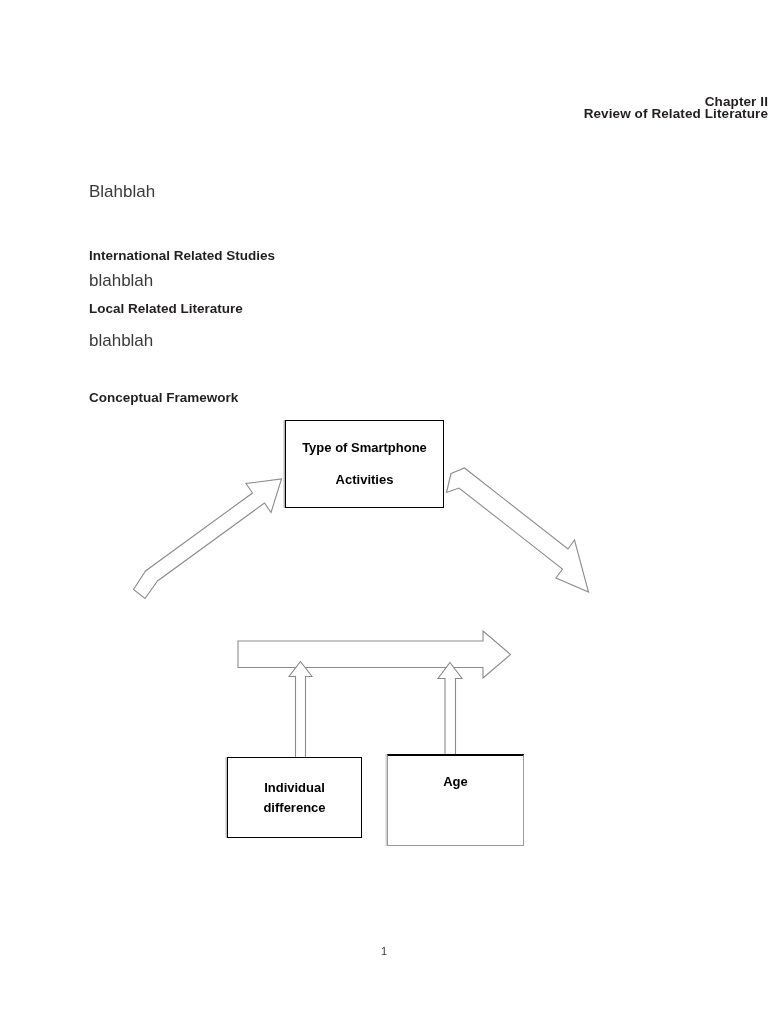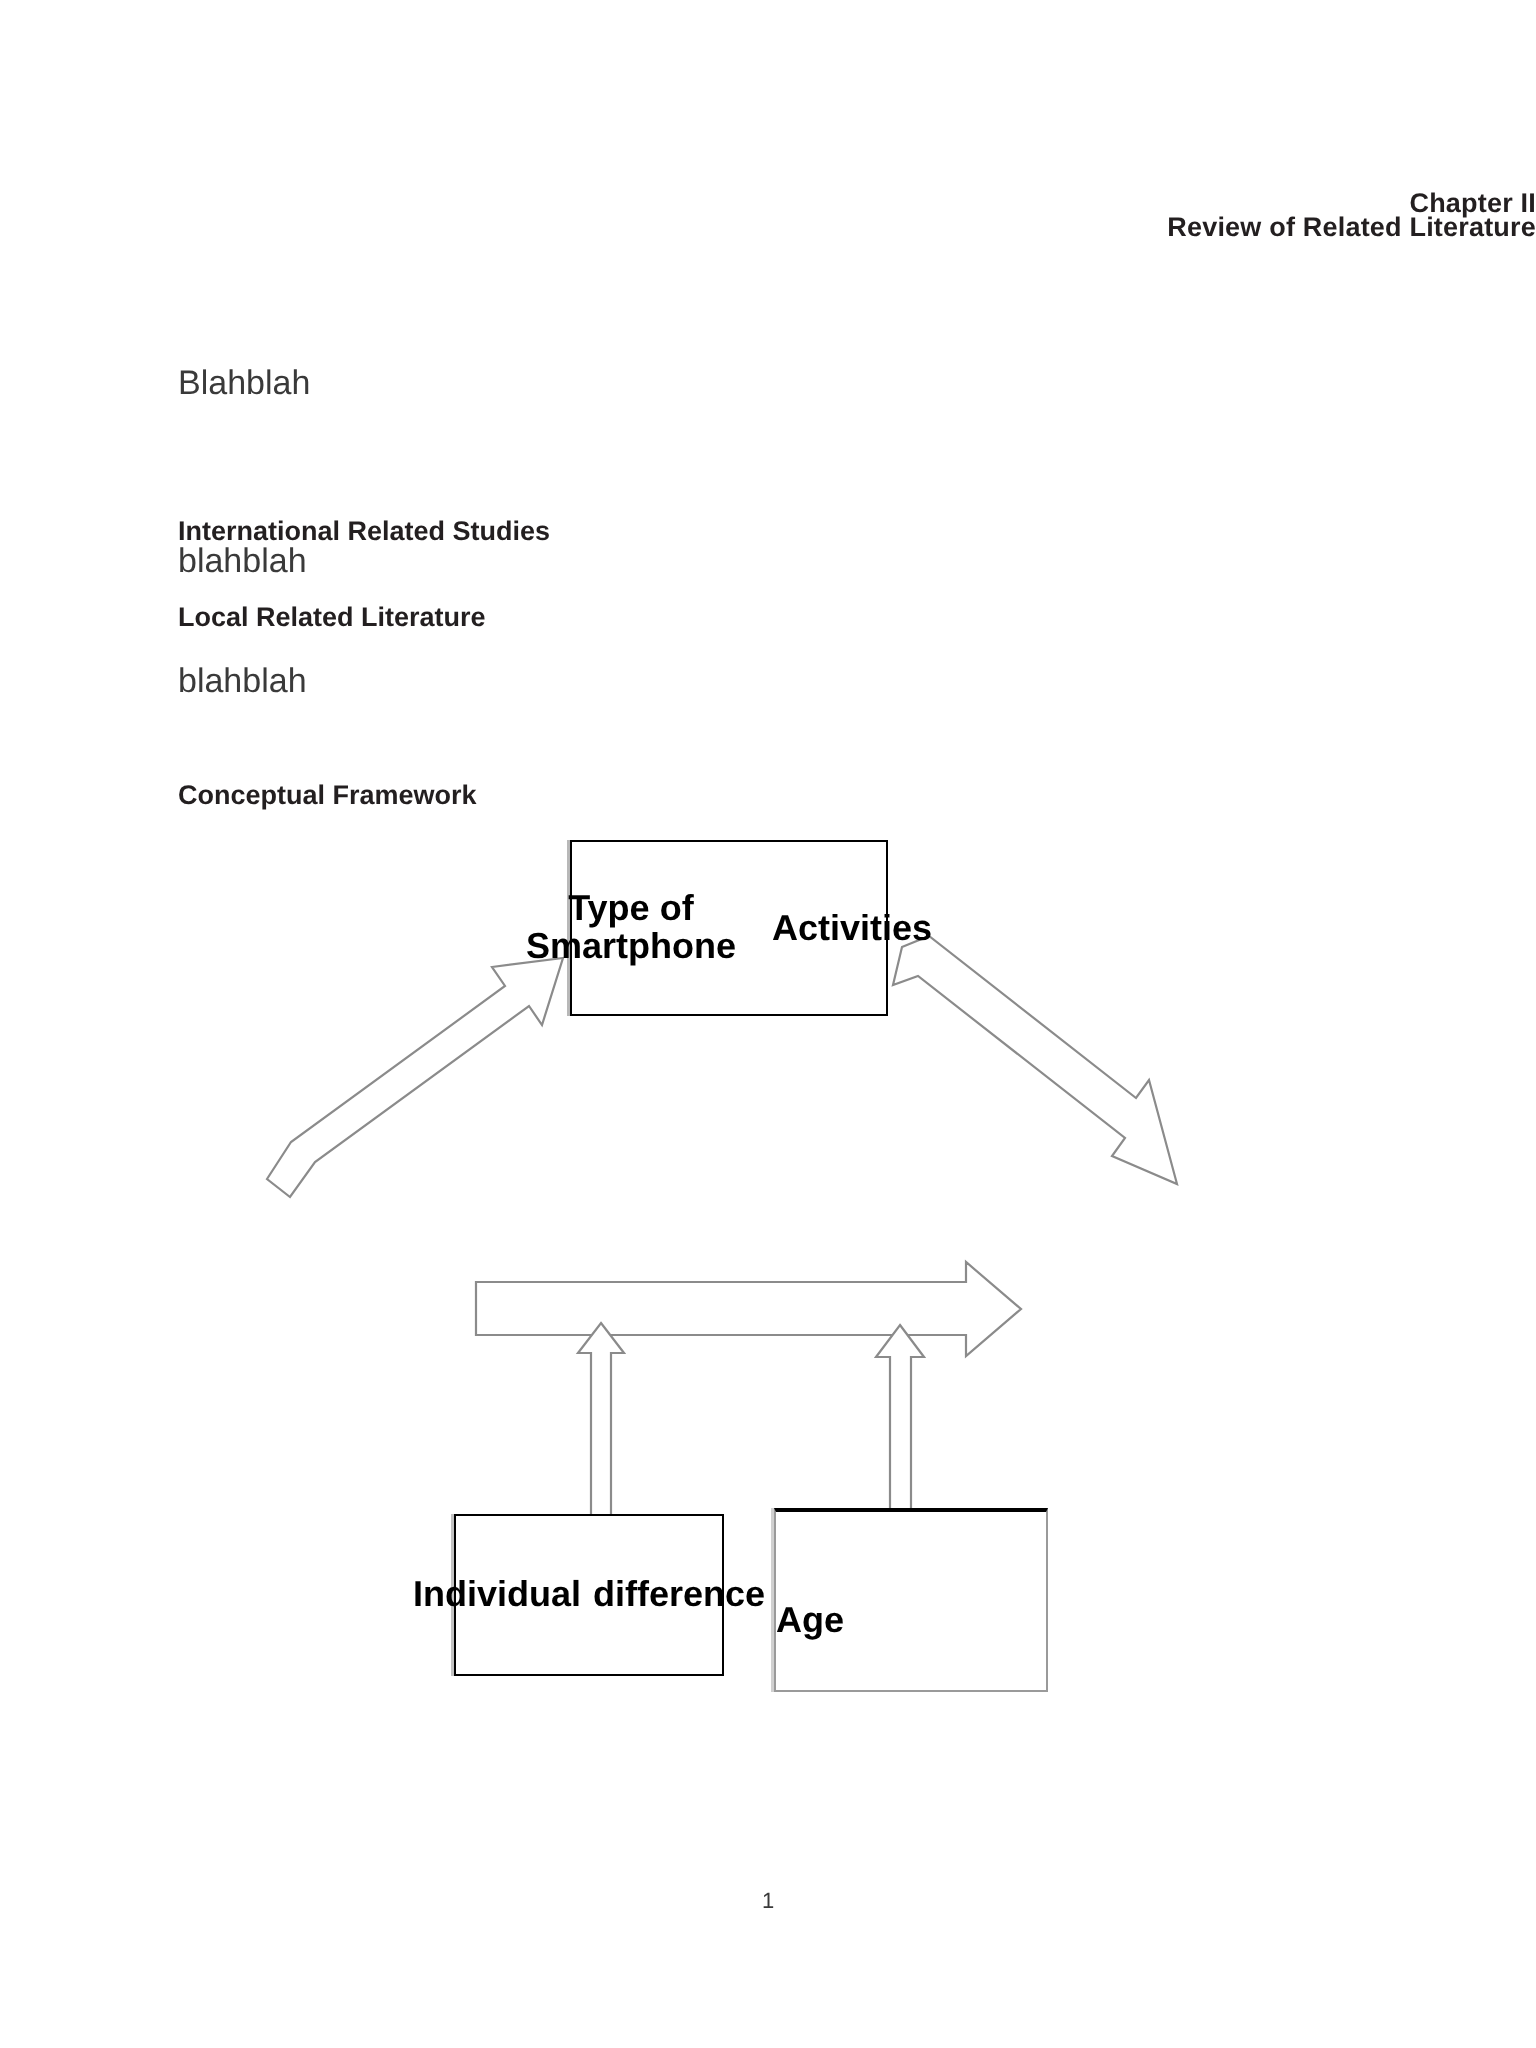--- a/index.html
+++ b/index.html
@@ -48,21 +48,21 @@
   }
   .heading-text {
     position: absolute;
     left: 89px;
     font-size: 13.5px;
     font-weight: bold;
     color: #231f20;
     white-space: nowrap;
   }
   .t-blahblah-1 { top: 182px; }
-  .h-international { top: 258px; }
+  .h-international { top: 248px; }
   .t-blahblah-2 { top: 271px; }
   .h-local { top: 301px; }
   .t-blahblah-3 { top: 331px; }
   .h-conceptual { top: 390px; }
 
   .page-number {
     position: absolute;
     left: 0;
     width: 768px;
     top: 945px;
@@ -80,24 +80,24 @@
     height: 1024px;
     pointer-events: none;
   }
   .diagram > * { pointer-events: auto; }
 
   .node {
     position: absolute;
     background: #ffffff;
     box-sizing: border-box;
     display: flex;
-    flex-direction: row;
+    flex-direction: column;
     align-items: center;
-    text-align: center;
-    font-size: 18px;
+    text-align: left;
+    font-size: 13px;
     font-weight: bold;
     color: #000000;
     line-height: 1.05;
     z-index: 3;
   }
   .node .ln { display: block; }
 
   
   .node-type {
     left: 285px;

